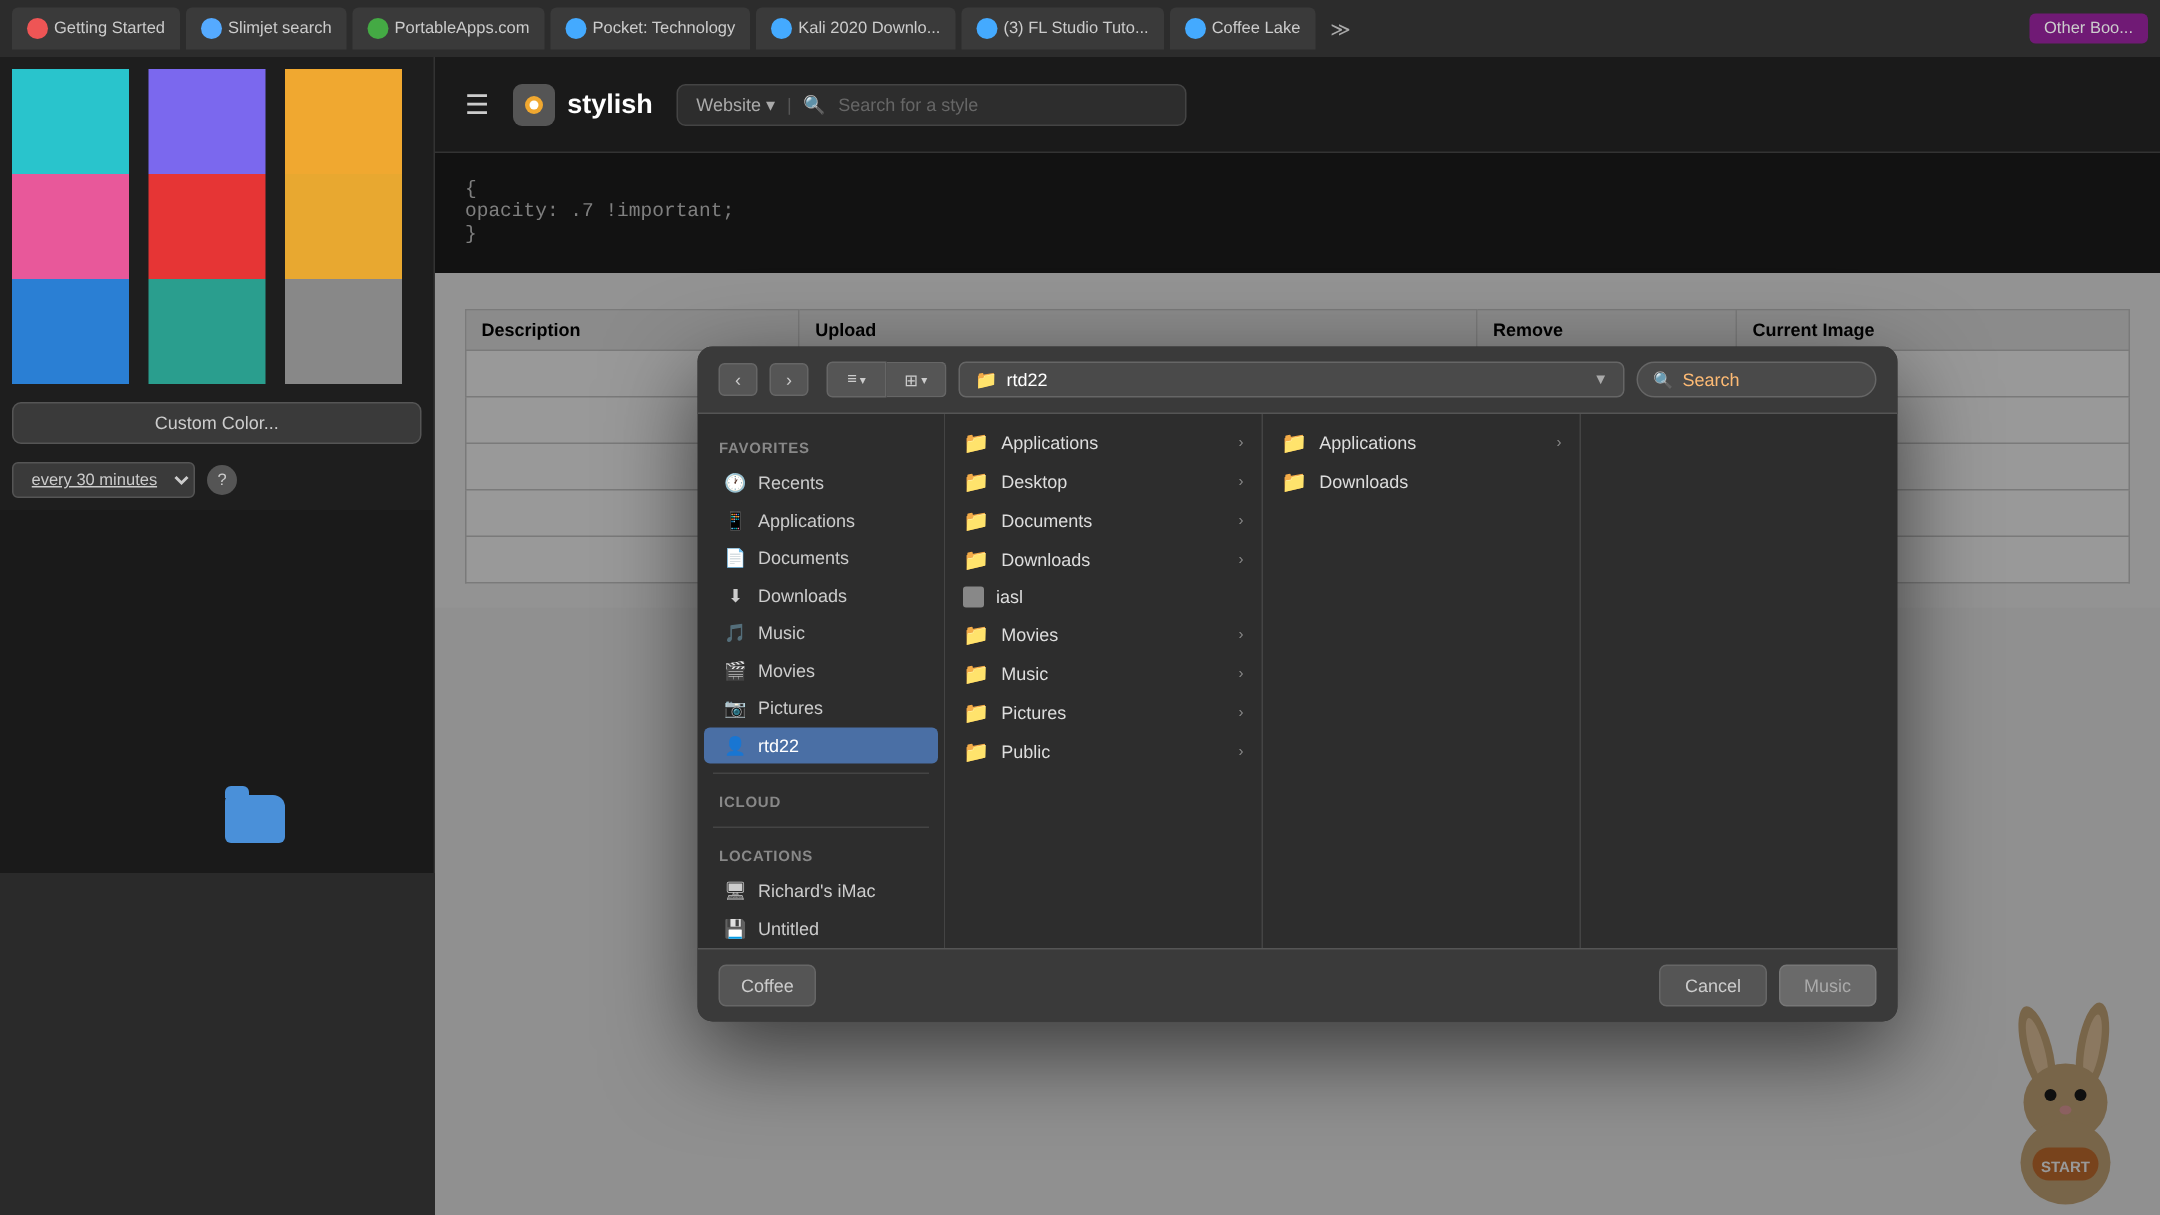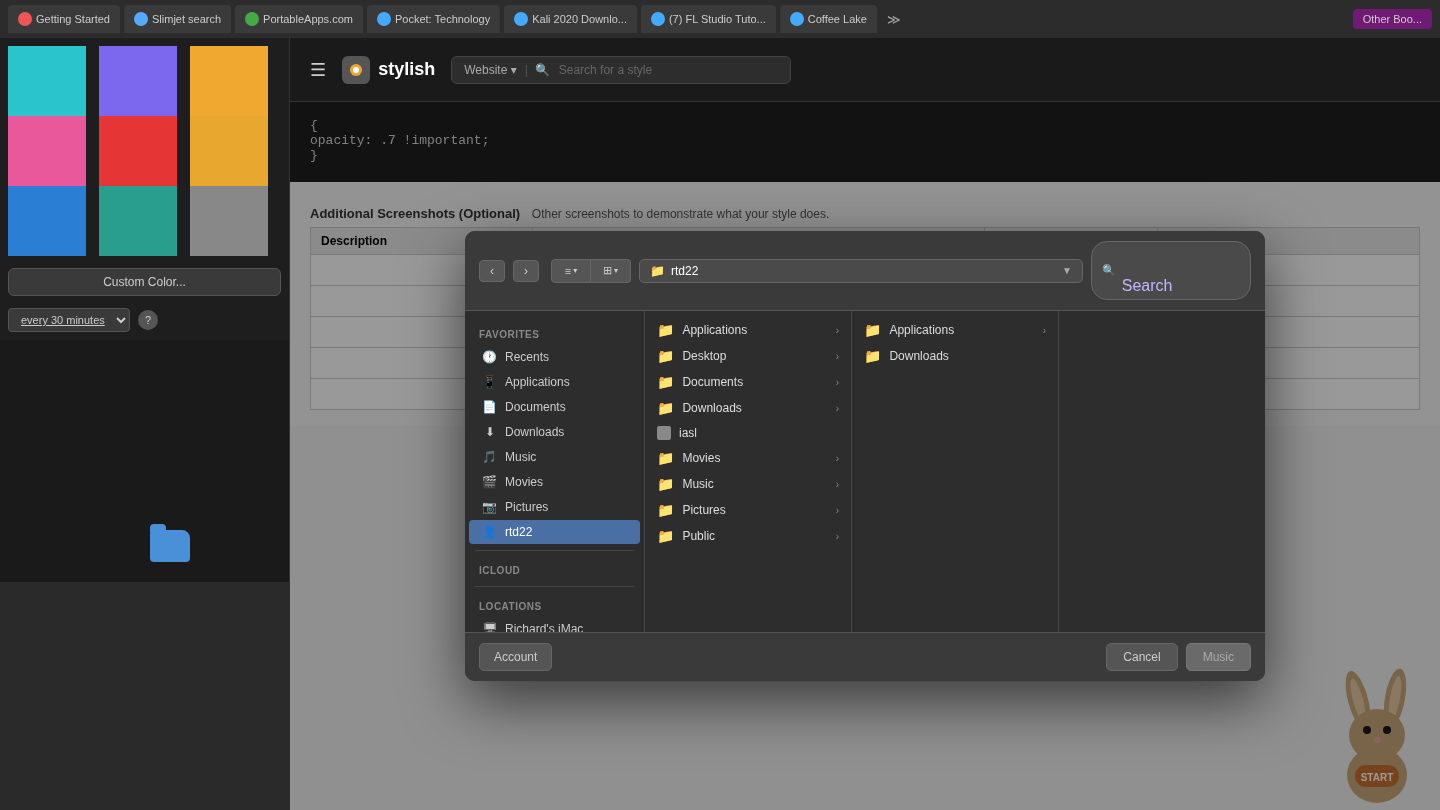--- a/index.html
+++ b/index.html
@@ -395,21 +395,21 @@
 
     
     .dialog-body {
       flex: 1;
       display: flex;
       overflow: hidden;
     }
 
     
     .dialog-sidebar {
-      width: 180px;
+      width: 165px;
       background: #2d2d2d;
       border-right: 1px solid #444;
       padding: 10px 0;
       overflow-y: auto;
       flex-shrink: 0;
     }
     .sidebar-section-label {
       font-size: 10px;
       color: #888;
       text-transform: uppercase;
@@ -544,21 +544,21 @@
   <div class="tab">
     <div class="tab-icon" style="background:#4af"></div>
     <span>Pocket: Technology</span>
   </div>
   <div class="tab">
     <div class="tab-icon" style="background:#4af"></div>
     <span>Kali 2020 Downlo...</span>
   </div>
   <div class="tab">
     <div class="tab-icon" style="background:#4af"></div>
-    <span>(7) FL Studio Tuto...</span>
+    <span>(3) FL Studio Tuto...</span>
   </div>
   <div class="tab">
     <div class="tab-icon" style="background:#4af"></div>
     <span>Coffee Lake</span>
   </div>
   <span class="tab-more">≫</span>
   <div style="margin-left:auto;background:#701a75;padding:4px 10px;border-radius:4px;font-size:11px;color:#ccc;">Other Boo...</div>
 </div>
 
 <div class="left-sidebar">
@@ -609,24 +609,20 @@
   <div class="page-bg">
 
     <div class="code-area">
       <div>{</div>
       <div>    opacity: .7 !important;</div>
       <div>}</div>
     </div>
 
     <div class="form-area">
       <div class="additional-screenshots">
-        <div class="section-label">
-          <strong>Additional Screenshots (Optional)</strong>
-          <span style="margin-left:8px; color:#555; font-size:12px;">Other screenshots to demonstrate what your style does.</span>
-        </div>
         <table class="screenshots-table">
           <thead>
             <tr>
               <th>Description</th>
               <th>Upload</th>
               <th>Remove</th>
               <th>Current Image</th>
             </tr>
           </thead>
           <tbody>
@@ -718,21 +714,21 @@
                 <span style="font-size:8px">▾</span>
             </div>
           </div>
           <div class="location-bar">
             <span class="location-folder-icon">📁</span>
             <span>rtd22</span>
             <span class="location-chevron">▼</span>
           </div>
           <div class="dialog-search">
             <span class="dialog-search-icon">🔍</span>
-            <span style="color:#c4b5fd;font-size:16px;margin-top:31px;">Search</span>
+            <span style="color:#fdba74;font-size:12px;">Search</span>
           </div>
         </div>
 
         <div class="dialog-body">
 
           <div class="dialog-sidebar">
             <div class="sidebar-section-label">Favorites</div>
             <div class="sidebar-item">
               <span class="sidebar-icon">🕐</span>
               <span>Recents</span>
@@ -839,21 +835,21 @@
                 <span class="file-folder-icon">📁</span>
                 <span>Downloads</span>
               </div>
             </div>
 
             <div class="file-column"></div>
           </div>
         </div>
 
         <div class="dialog-footer">
-          <button class="options-btn">Account</button>
+          <button class="options-btn">Coffee</button>
           <div class="footer-right">
             <button class="cancel-btn">Cancel</button>
             <button class="open-btn">Music</button>
           </div>
         </div>
       </div>
     </div>
   </div>
 </div>
 

